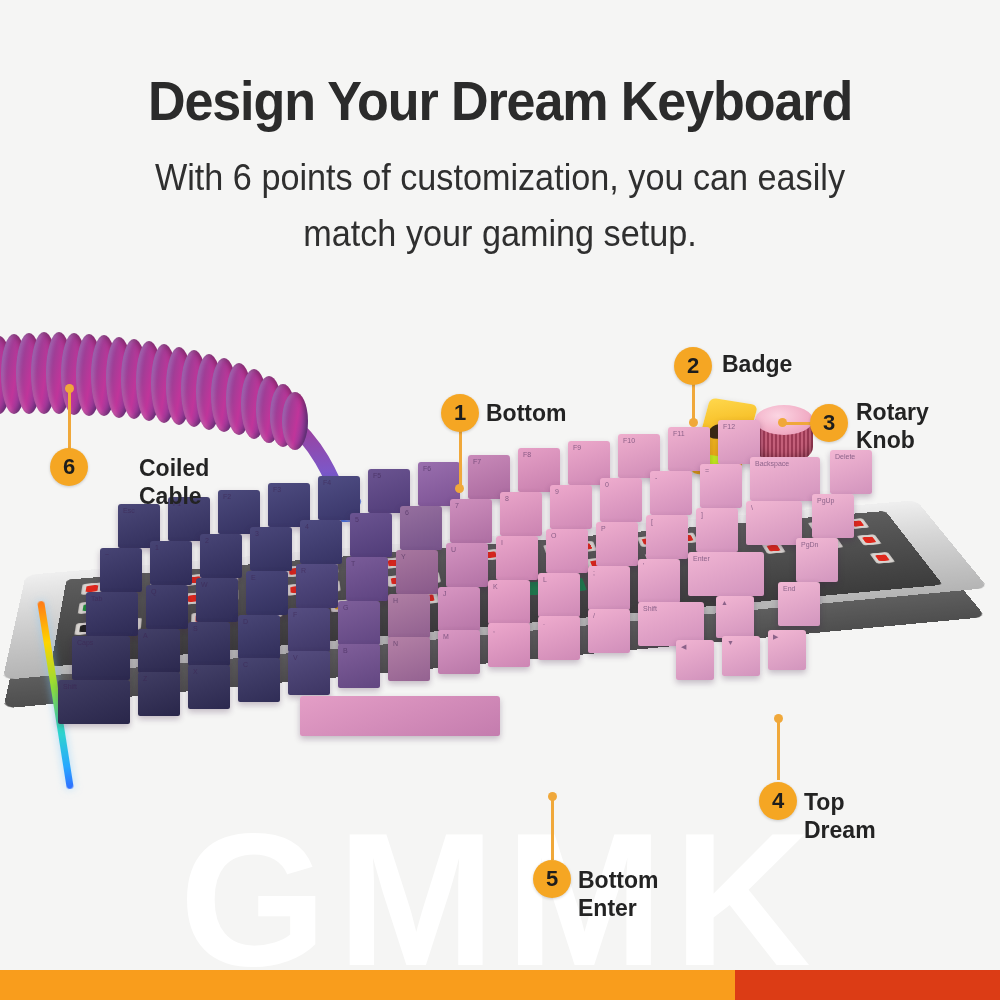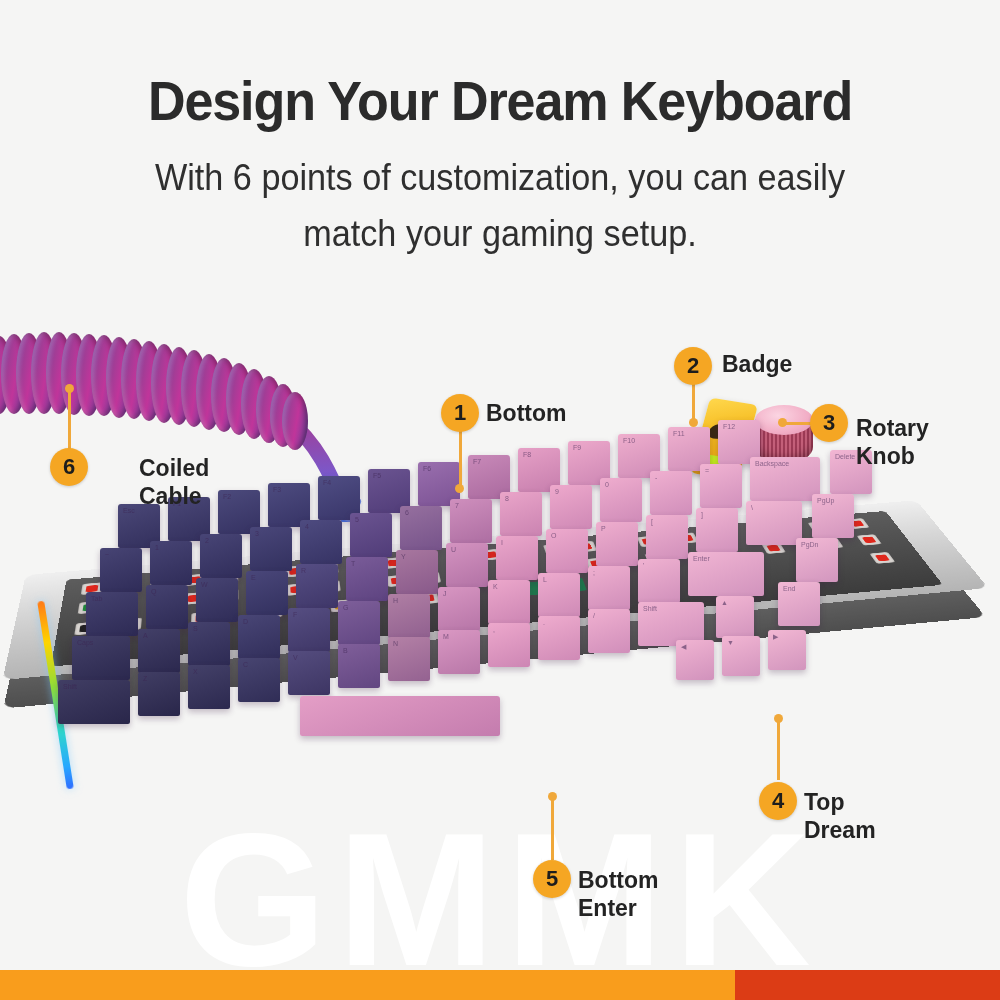--- a/index.html
+++ b/index.html
@@ -623,21 +623,21 @@
     <div class="lead lead-v" style="left:692px;top:382px;height:40px;"></div>
     <div class="lead-dot" style="left:689px;top:418px;"></div>
     <div class="badge-num" style="left:674px;top:347px;">2</div>
     <div class="callout-label" style="left:722px;top:350px;">Badge</div>
   </div>
 
   <div class="callout">
     <div class="lead lead-h" style="left:782px;top:422px;width:32px;"></div>
     <div class="lead-dot" style="left:778px;top:418px;"></div>
     <div class="badge-num" style="left:810px;top:404px;">3</div>
-    <div class="callout-label" style="left:856px;top:398px;margin-top:16px;">Rotary
+    <div class="callout-label" style="left:856px;top:398px;">Rotary
 Knob</div>
   </div>
 
   <div class="callout">
     <div class="lead lead-v" style="left:777px;top:718px;height:62px;"></div>
     <div class="lead-dot" style="left:774px;top:714px;"></div>
     <div class="badge-num" style="left:759px;top:782px;">4</div>
     <div class="callout-label" style="left:804px;top:788px;">Top Dream</div>
   </div>
 

